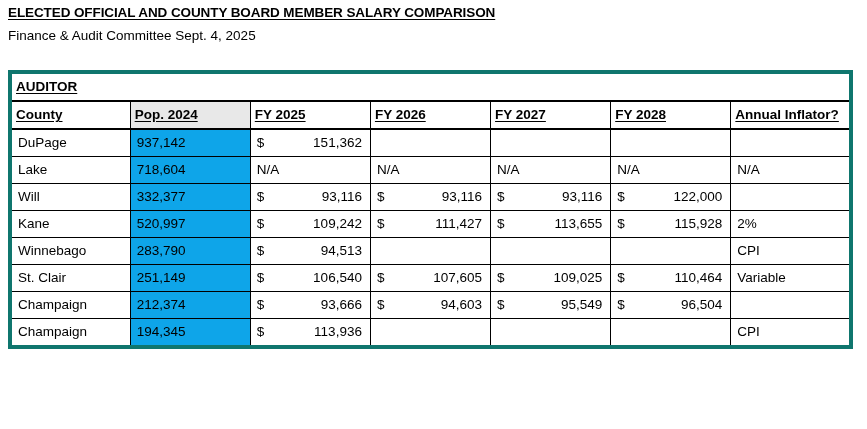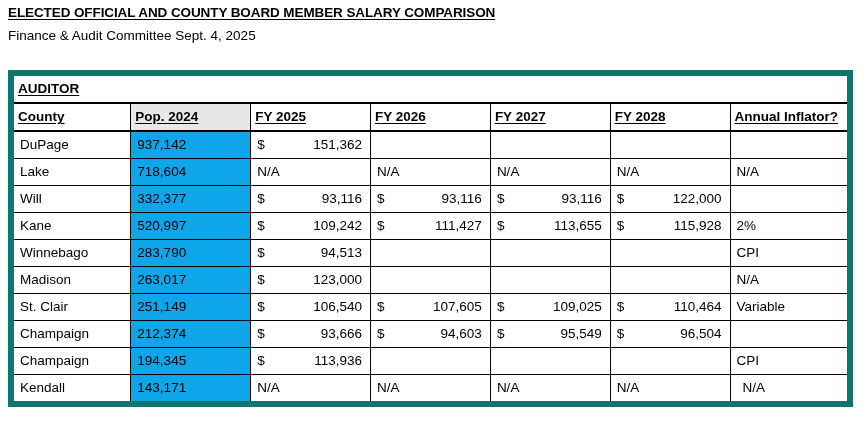--- a/index.html
+++ b/index.html
@@ -64,21 +64,21 @@
     line-height: 26px;
     vertical-align: middle;
     font-weight: normal;
     text-align: left;
     overflow: hidden;
     white-space: nowrap;
     box-sizing: border-box;
   }
   
   table.salary {
-    border: 6px solid #0f766e;
+    border: 4px solid #0f766e;
   }
   tr.section-row td {
     border-bottom: 2px solid #000000;
     font-weight: bold;
   }
   tr.section-row td .u {
     text-decoration: underline;
     text-underline-offset: 2px;
   }
   tr.head-row td {
@@ -225,34 +225,20 @@
                 <span class="sym">$</span>
                 <span class="amt">94,513</span>
               </span>
             </td>
             <td class="col-fy"></td>
             <td class="col-fy"></td>
             <td class="col-fy"></td>
             <td class="col-infl"><span class="plain">CPI</span></td>
           </tr>
           <tr class="data-row">
-            <td class="col-county"><span class="plain">Madison</span></td>
-            <td class="col-pop"><span class="pop-val">263,017</span></td>
-            <td class="col-fy">
-              <span class="money">
-                <span class="sym">$</span>
-                <span class="amt">123,000</span>
-              </span>
-            </td>
-            <td class="col-fy"></td>
-            <td class="col-fy"></td>
-            <td class="col-fy"></td>
-            <td class="col-infl"><span class="plain">N/A</span></td>
-          </tr>
-          <tr class="data-row">
             <td class="col-county"><span class="plain">St. Clair</span></td>
             <td class="col-pop"><span class="pop-val">251,149</span></td>
             <td class="col-fy">
               <span class="money">
                 <span class="sym">$</span>
                 <span class="amt">106,540</span>
               </span>
             </td>
             <td class="col-fy">
               <span class="money">
@@ -309,27 +295,18 @@
             <td class="col-fy">
               <span class="money">
                 <span class="sym">$</span>
                 <span class="amt">113,936</span>
               </span>
             </td>
             <td class="col-fy"></td>
             <td class="col-fy"></td>
             <td class="col-fy"></td>
             <td class="col-infl"><span class="plain">CPI</span></td>
-          </tr>
-          <tr class="data-row">
-            <td class="col-county"><span class="plain">Kendall</span></td>
-            <td class="col-pop"><span class="pop-val">143,171</span></td>
-            <td class="col-fy"><span class="plain">N/A</span></td>
-            <td class="col-fy"><span class="plain">N/A</span></td>
-            <td class="col-fy"><span class="plain">N/A</span></td>
-            <td class="col-fy"><span class="plain">N/A</span></td>
-            <td class="col-infl"><span class="plain indent">N/A</span></td>
           </tr>
         </tbody>
     </table>
   </div>
 
 </div>
 
 </body></html>

